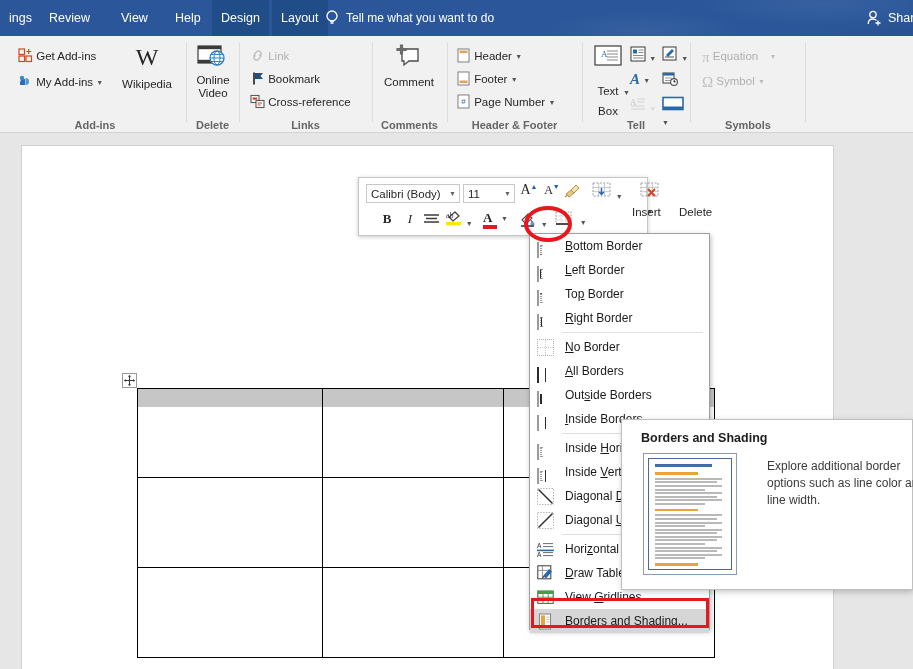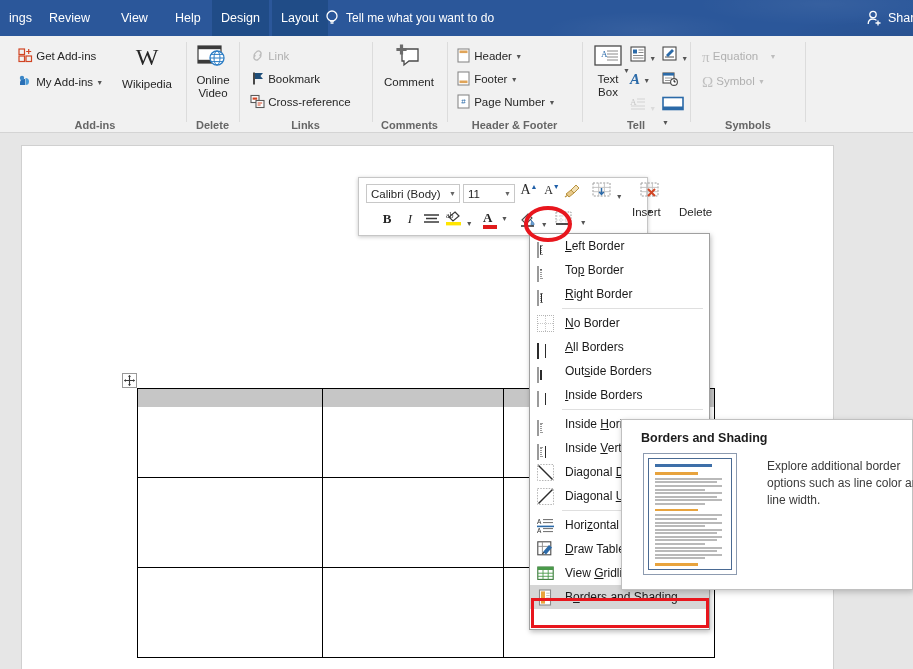--- a/index.html
+++ b/index.html
@@ -339,21 +339,21 @@
     <div class="gtitle">Header &amp; Footer</div>
   </div>
 
   <div class="group" style="left:582px; width:108px;">
     <div class="bigbtn" style="left:4px; top:8px; width:44px;">
       <svg width="30" height="26" viewBox="0 0 30 26">
         <rect x="2" y="2" width="26" height="19" fill="#fff" stroke="#4a4a4a" stroke-width="1.3"></rect>
         <text x="8" y="13" font-size="9" fill="#2b6aa8" font-family="'Liberation Serif',serif">A</text>
         <path d="M14 7 h11 M14 10 h11 M14 13 h11 M14 16 h11" stroke="#8a8a8a" stroke-width="1"></path>
       </svg>
-      <div style="line-height:13px; margin-top:0px;">Text Box</div>
+      <div style="line-height:20px; margin-top:8px;">Text Box</div>
       <span class="caret" style="position:absolute; right:0; bottom:22px;">▼</span>
     </div>
 
     <div style="position:absolute; left:48px; top:10px;">
       <svg width="16" height="16" viewBox="0 0 16 16">
         <rect x="1" y="1" width="14" height="14" fill="#fff" stroke="#4a4a4a" stroke-width="1.1"></rect>
         <rect x="3" y="3.5" width="4" height="4" fill="#2b6aa8"></rect>
         <path d="M8.5 4 h5 M8.5 6.5 h5 M3 9.5 h10.5 M3 12 h10.5" stroke="#8a8a8a" stroke-width="1"></path>
       </svg>
       <span class="caret">▼</span>
@@ -535,20 +535,24 @@
       <rect x="1" y="1" width="15" height="12" fill="none" stroke="#9a9a9a" stroke-width="1" stroke-dasharray="1.6 1.3"></rect>
       <path d="M1 5 h15 M1 9 h15 M6 1 v12 M11 1 v12" stroke="#c4c4c4" stroke-width=".9" stroke-dasharray="1.6 1.3"></path>
       <path d="M1 13 h15" stroke="#3a3a3a" stroke-width="1.8"></path>
     </svg>
     <span class="caret" style="margin-left:4px;">▼</span>
   </div>
 </div>
 
 <div id="bmenu">
 
+  <div class="mitem">
+    <span class="ico"><span class="ifr"><span class="inner dot solidB"></span></span></span>
+    <span class="lbl"><u>B</u>ottom Border</span>
+  </div>
 
   <div class="mitem">
     <span class="ico"><span class="ifr"><span class="inner dot solidL"></span></span></span>
     <span class="lbl"><u>L</u>eft Border</span>
   </div>
 
   <div class="mitem">
     <span class="ico"><span class="ifr"><span class="inner dot solidT"></span></span></span>
     <span class="lbl">To<u>p</u> Border</span>
   </div>

